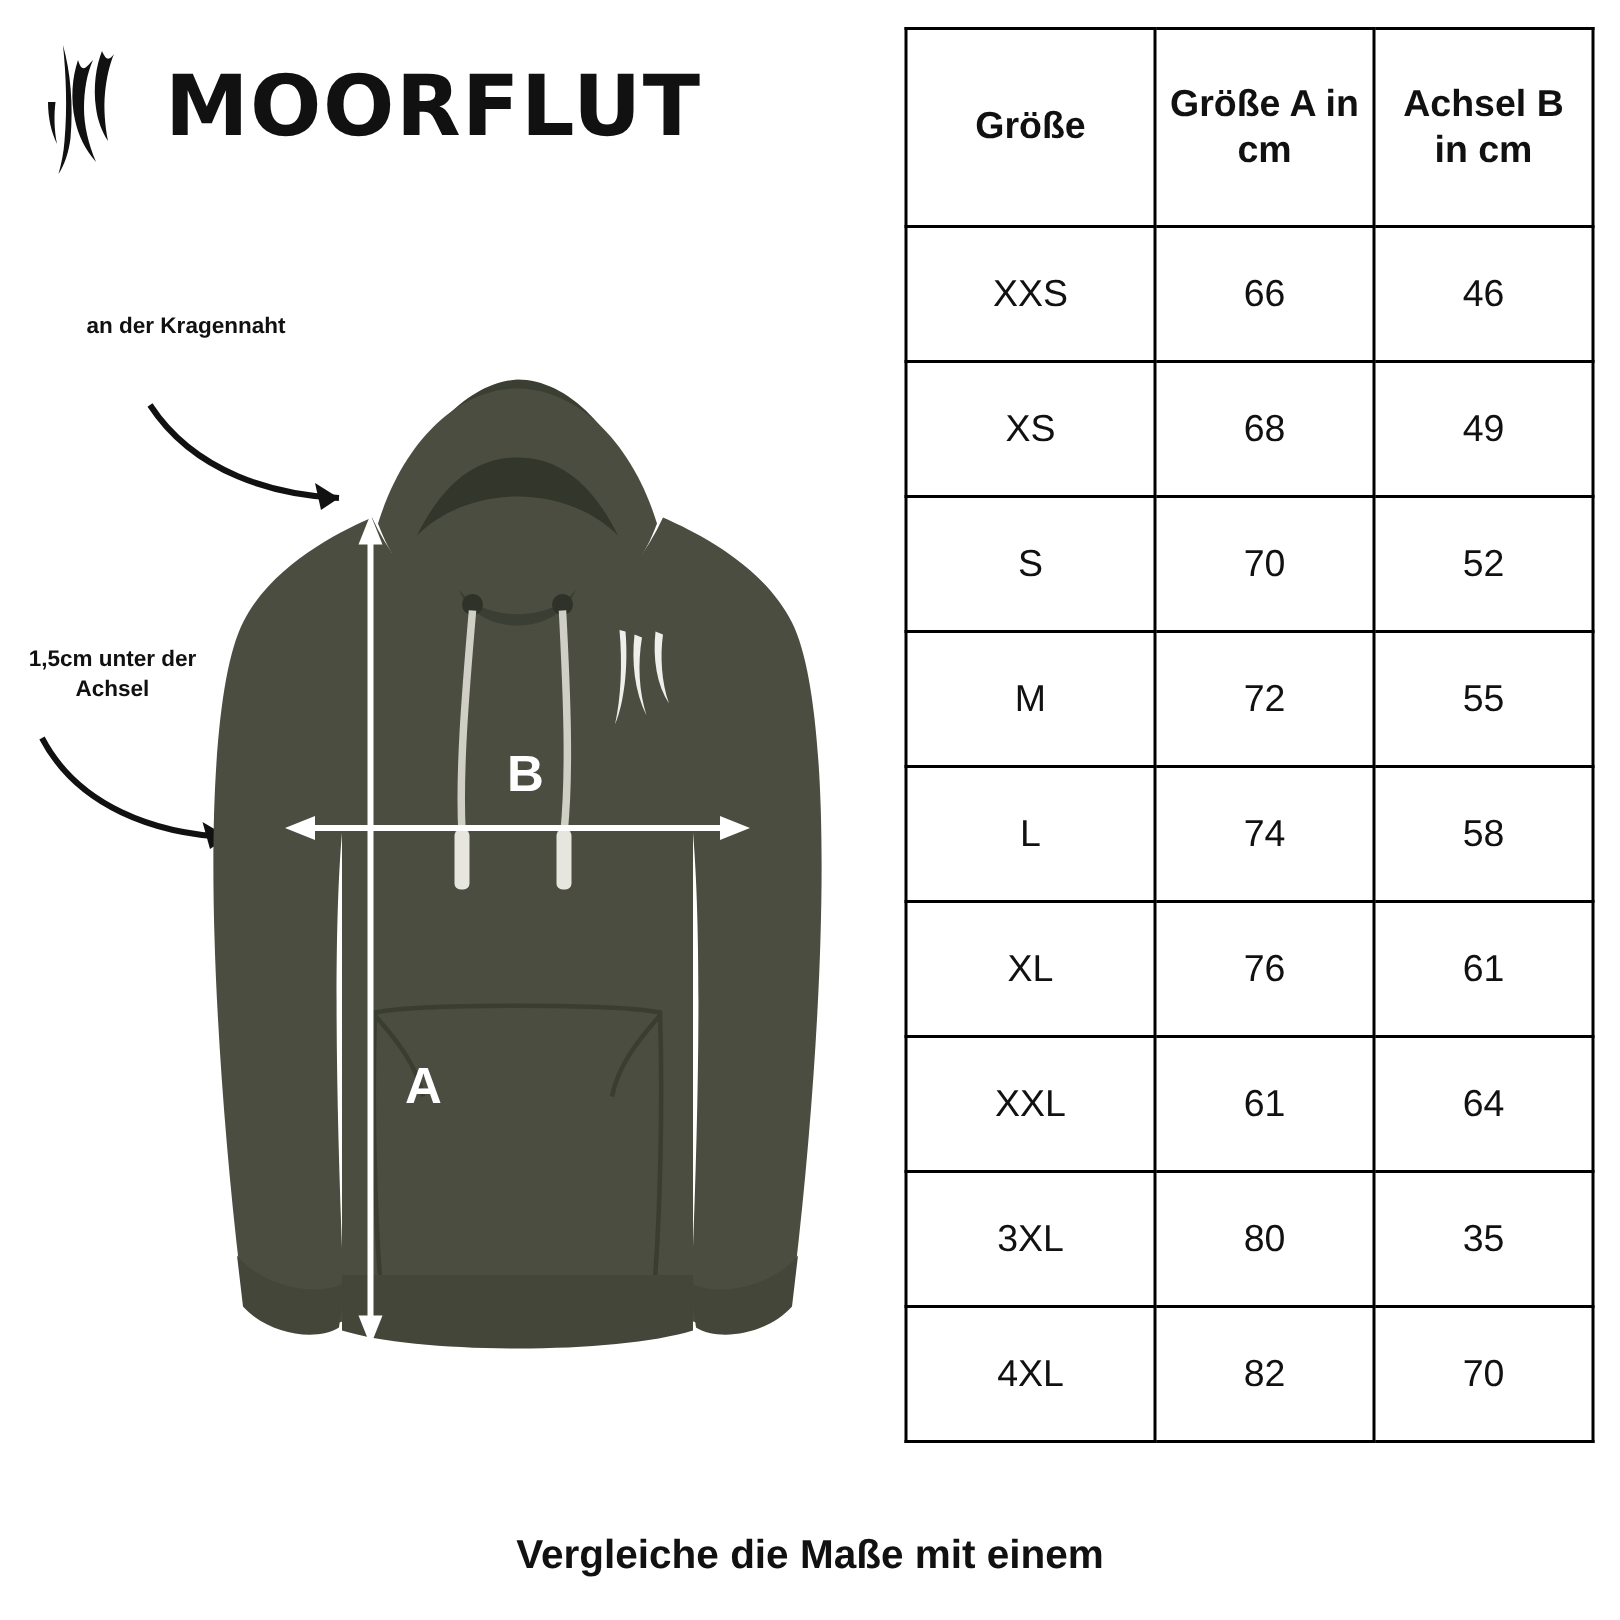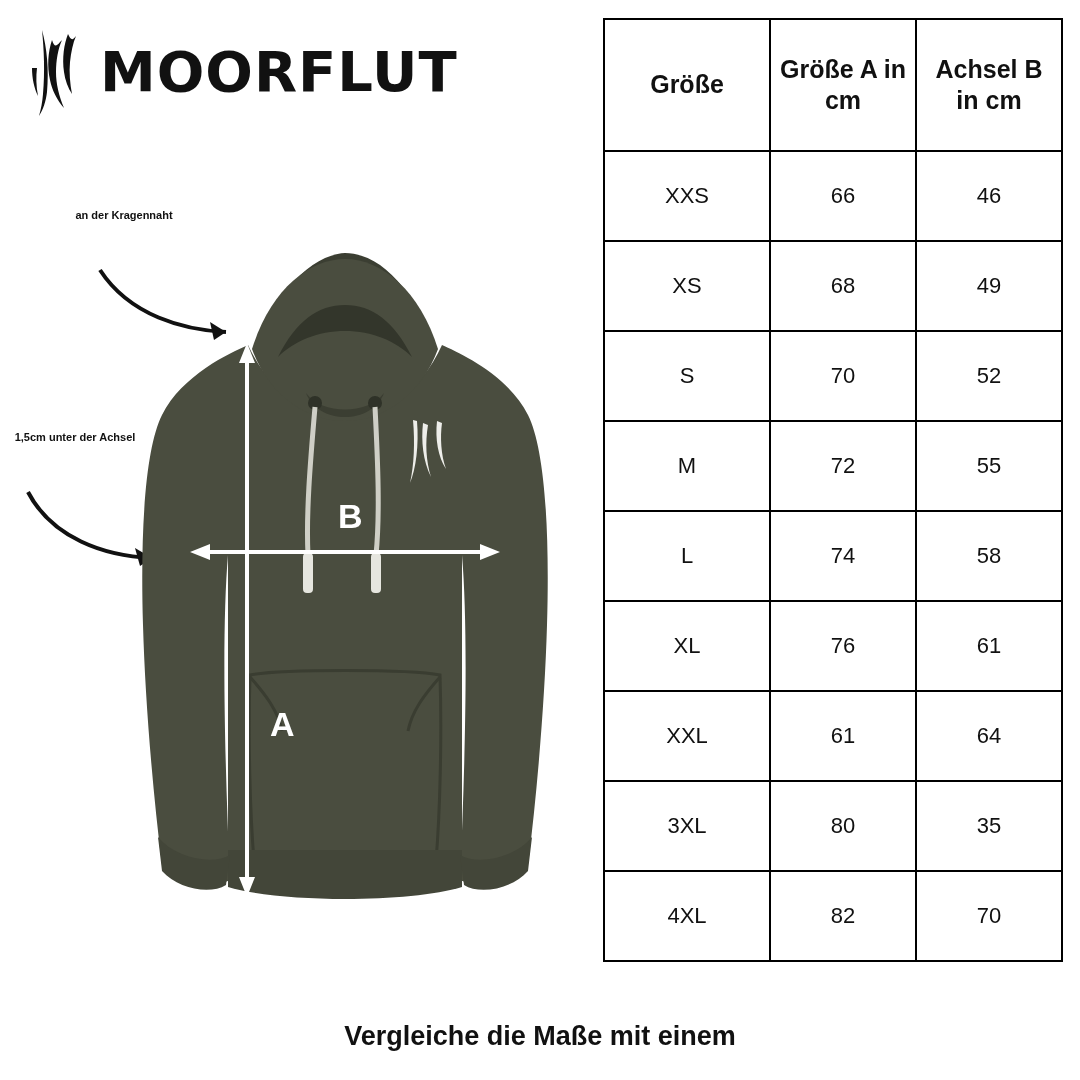--- a/index.html
+++ b/index.html
@@ -16,40 +16,40 @@
     overflow: hidden;
   }
 
   
   .brand {
     position: absolute;
     left: 24px;
     top: 24px;
     display: flex;
     align-items: center;
-    gap: 14px;
+    gap: 24px;
   }
   .brand-mark {
     width: 62px;
     height: 96px;
     flex: 0 0 auto;
   }
   .brand-name {
     font-size: 56px;
     font-weight: 700;
     letter-spacing: 1px;
     color: #111111;
     line-height: 1;
     font-family: "DejaVu Sans", sans-serif;
   }
 
   
   .annot {
     position: absolute;
-    font-size: 11px;
+    font-size: 15px;
     font-weight: 700;
     line-height: 1.35;
     text-align: center;
     color: #111111;
   }
   .annot-collar { left: 44px; top: 208px; width: 160px; }
   .annot-armpit { left: 0px;  top: 430px; width: 150px; }
 
   .annot-arrow {
     position: absolute;
@@ -69,21 +69,21 @@
     position: absolute;
     left: 603px;
     top: 18px;
     width: 458px;
     border-collapse: collapse;
     table-layout: fixed;
   }
   .size-table th, .size-table td {
     border: 2px solid #000000;
     text-align: center;
-    font-size: 22px;
+    font-size: 25px;
     color: #111111;
     height: 88px;
     padding: 0 4px;
   }
   .size-table th {
     font-weight: 700;
     font-size: 25px;
     line-height: 1.25;
     height: 130px;
   }

